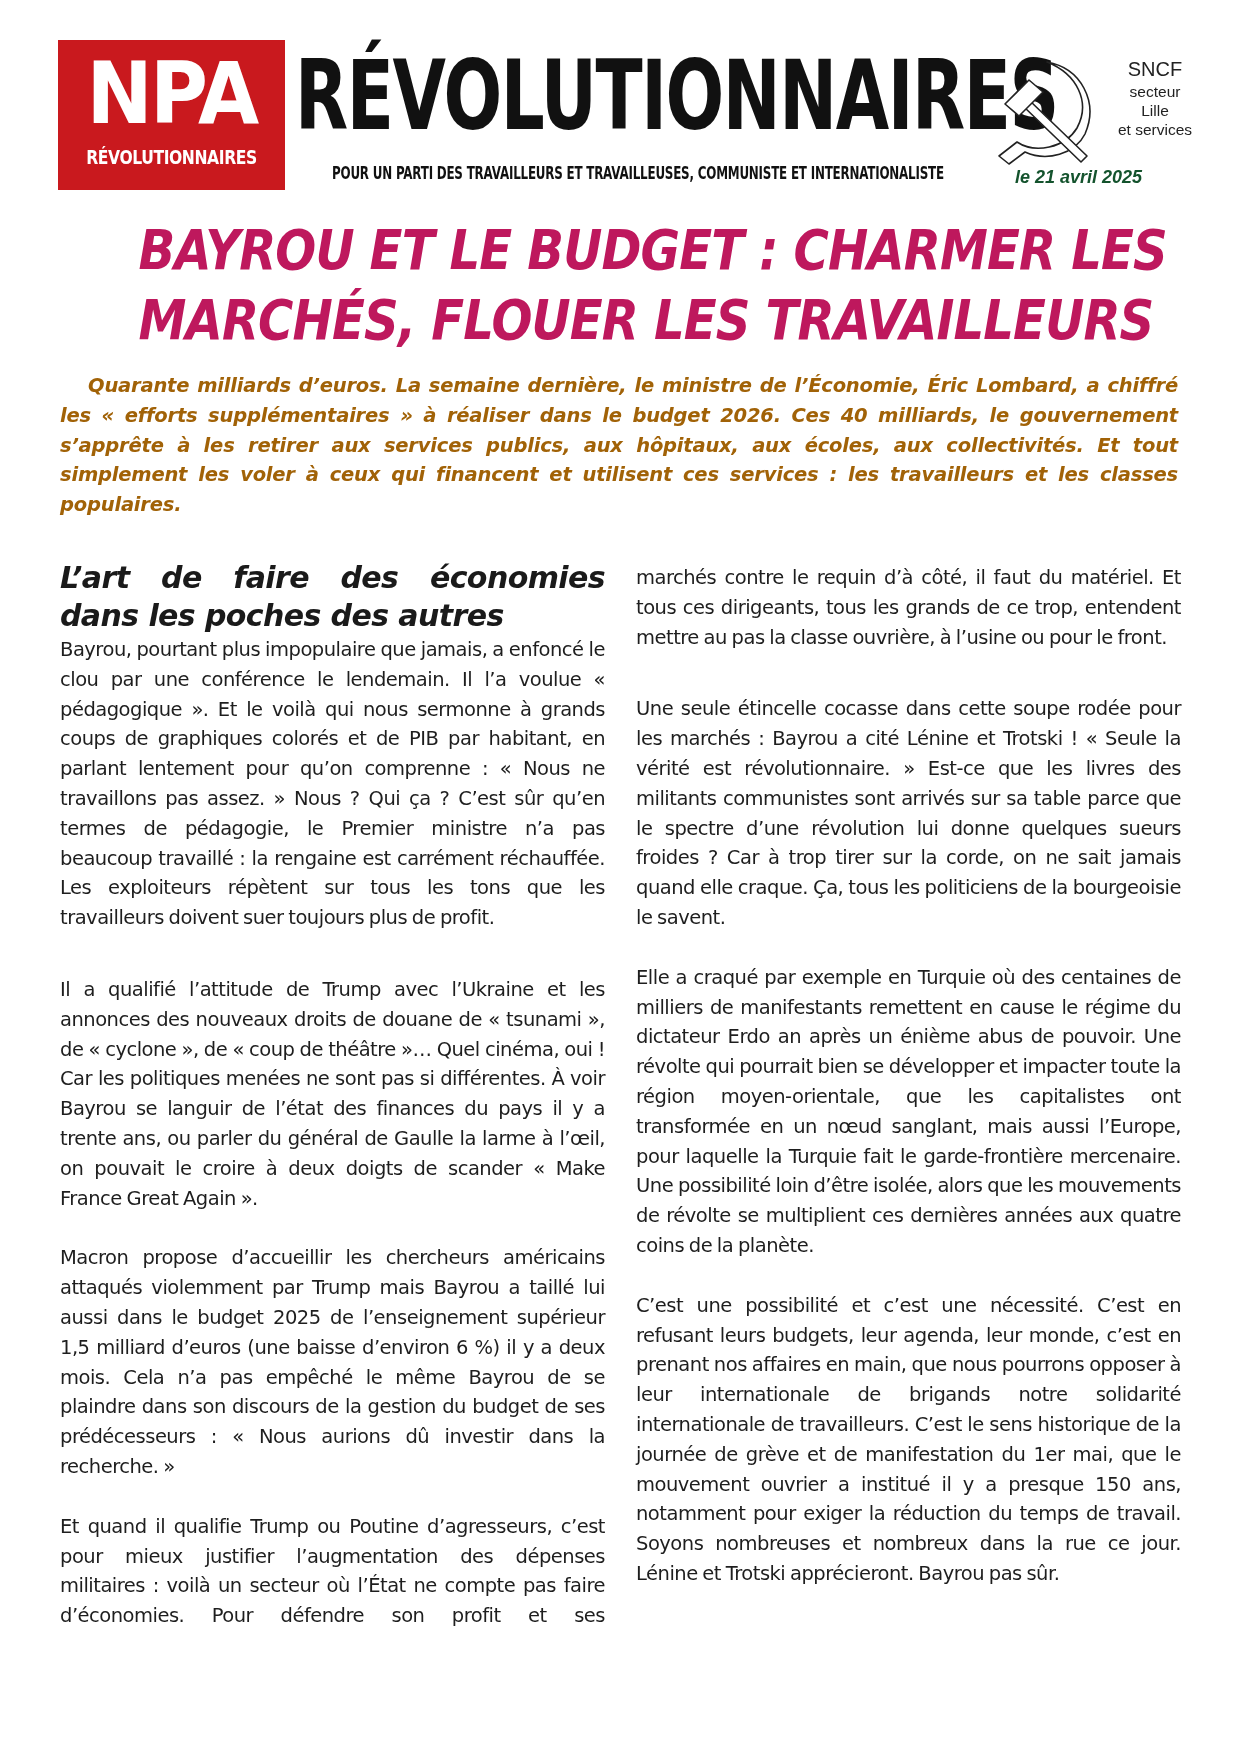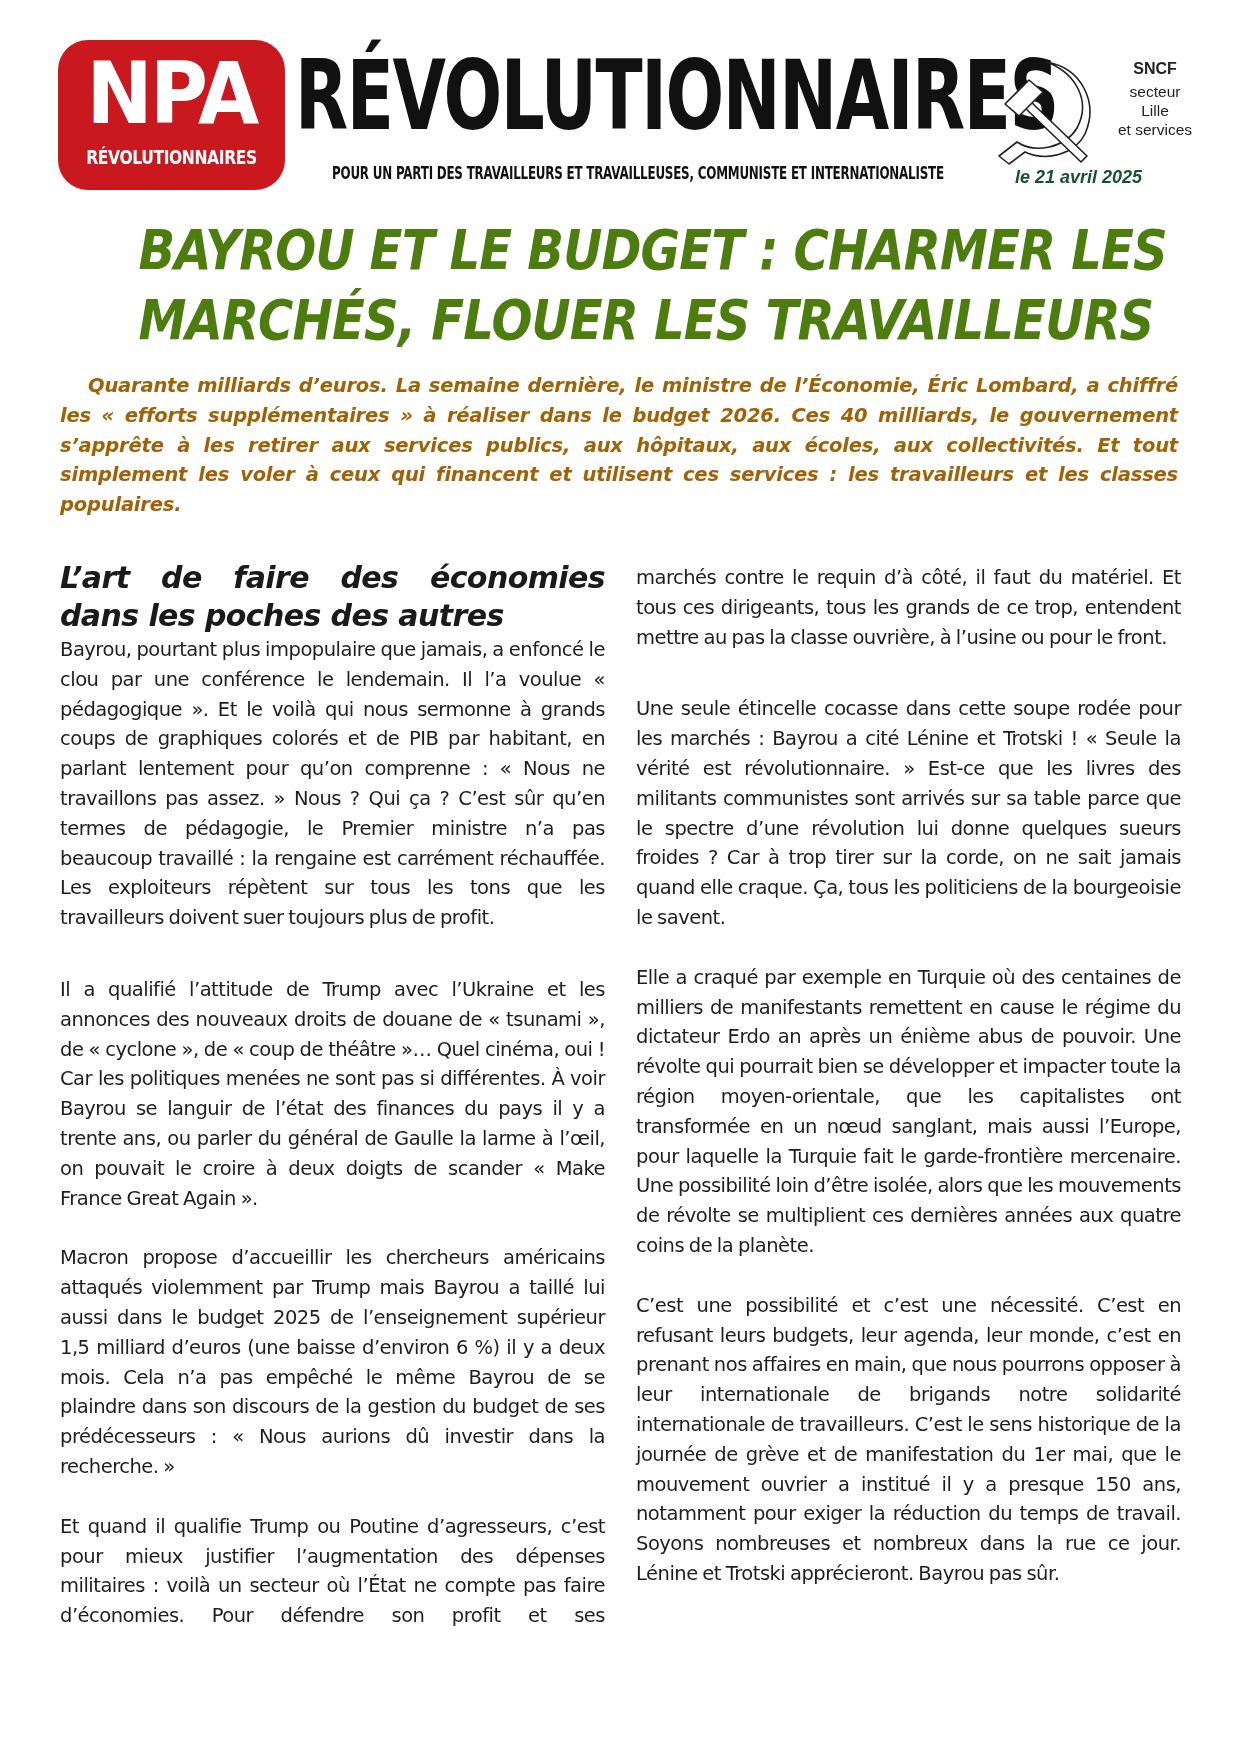--- a/index.html
+++ b/index.html
@@ -7,42 +7,42 @@
 
   .logo-box { position: absolute; left: 58px; top: 40px; width: 227px; height: 150px; background: #c9191e; color: #fff; text-align: center; }
   .logo-npa { position: absolute; left: 0; right: 0; top: 10px; font-family: "DejaVu Sans", sans-serif; font-weight: bold; font-size: 86px; letter-spacing: -3px; line-height: 1; transform: scaleX(0.92); }
   .logo-sub { position: absolute; left: 0; right: 0; top: 106px; font-family: "DejaVu Sans", sans-serif; font-weight: bold; font-size: 19px; letter-spacing: -0.5px; transform: scaleX(0.82); }
 
   .masthead-title { position: absolute; left: 295px; top: 48px; font-family: "DejaVu Sans", sans-serif; font-weight: bold; font-size: 96px; line-height: 1; letter-spacing: -2px; transform-origin: left top; transform: scaleX(0.72); white-space: nowrap; color: #111; }
   .masthead-tagline { position: absolute; left: 332px; top: 163px; font-family: "DejaVu Sans", sans-serif; font-weight: bold; font-size: 17px; letter-spacing: -0.3px; transform-origin: left top; transform: scaleX(0.7); white-space: nowrap; color: #111; }
 
   .hammer-sickle { position: absolute; left: 995px; top: 58px; width: 102px; width: 110px; height: 110px; }
   .sector { position: absolute; left: 1105px; top: 56px; width: 100px; text-align: center; font-family: "Liberation Sans", sans-serif; color: #222; }
-  .sector-name { font-weight: bold; font-size: 16px; line-height: 26px; }
+  .sector-name { font-weight: normal; font-size: 20px; line-height: 26px; }
   .sector-line { font-size: 15.5px; line-height: 19px; }
   .date { position: absolute; left: 1015px; top: 167px; font-family: "Liberation Sans", sans-serif; font-style: italic; font-weight: bold; font-size: 18px; color: #14532d; }
 
-  .headline { position: absolute; left: 60px; width: 1120px; top: 215px; text-align: center; font-family: "DejaVu Sans", sans-serif; font-weight: bold; font-style: italic; font-size: 56px; line-height: 70px; color: #4d7c0f; letter-spacing: -1px; }
+  .headline { position: absolute; left: 60px; width: 1120px; top: 215px; text-align: center; font-family: "DejaVu Sans", sans-serif; font-weight: bold; font-style: italic; font-size: 56px; line-height: 70px; color: #be185d; letter-spacing: -1px; }
   .headline .hl { display: block; transform: scaleX(0.86); white-space: nowrap; }
 
   .intro { position: absolute; left: 60px; width: 1118px; top: 371px; font-family: "DejaVu Sans", sans-serif; font-style: italic; font-weight: bold; font-size: 19.5px; line-height: 29.8px; text-align: justify; color: #a16207; text-indent: 28px; letter-spacing: -0.2px; }
 
   .col { position: absolute; width: 545px; font-family: "DejaVu Sans", sans-serif; font-size: 19.5px; line-height: 29.8px; color: #1e1e1e; margin-top: 44px; }
   .col-left { left: 60px; top: 515px; }
   .col-right { left: 636px; top: 519px; }
   .col h2 { margin: 0; font-family: "DejaVu Sans", sans-serif; font-weight: bold; font-style: italic; font-size: 30px; line-height: 38px; color: #1a1a1a; text-align: justify; text-align-last: left; letter-spacing: -0.6px; }
   .col h2.just { text-align-last: justify; }
   .col p { margin: 0; text-align: justify; letter-spacing: -0.5px; word-spacing: -1px; }
   .gap { height: 30px; }
   .gap-h { height: 42px; }
 </style>
 </head>
 <body>
 
-<div class="logo-box" style="background: rgb(201, 25, 30); border-radius: 30px;">
+<div class="logo-box" style="background: rgb(201, 25, 30);">
   <div class="logo-npa">NPA</div>
   <div class="logo-sub">RÉVOLUTIONNAIRES</div>
 </div>
 
 <div class="masthead-title">RÉVOLUTIONNAIRES</div>
 <div class="masthead-tagline">POUR UN PARTI DES TRAVAILLEURS ET TRAVAILLEUSES, COMMUNISTE ET INTERNATIONALISTE</div>
 
 <svg class="hammer-sickle" viewBox="0 0 110 110">
   <g fill="#fff" stroke="#222" stroke-width="1.6" stroke-linejoin="round">
 

